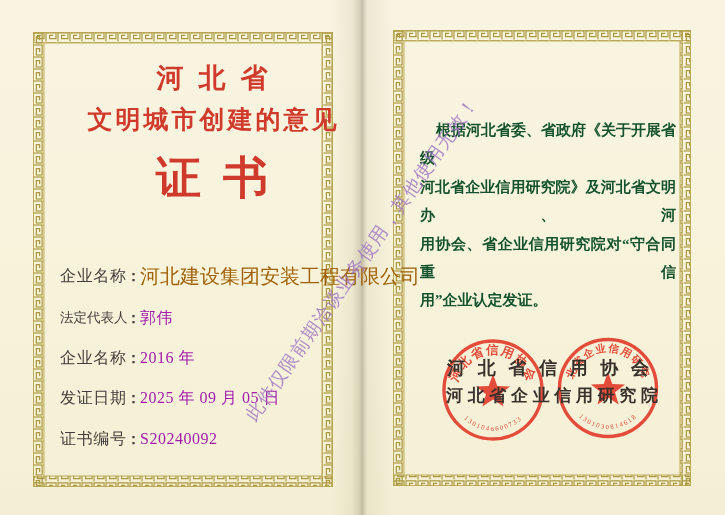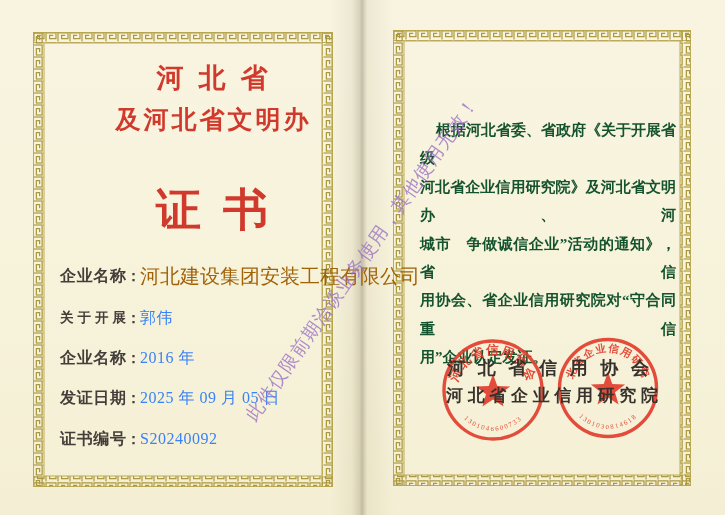--- a/index.html
+++ b/index.html
@@ -18,29 +18,29 @@
       rgba(105,92,60,0.22) 46%,
       rgba(80,70,45,0.30) 50%,
       rgba(140,125,85,0.10) 58%,
       rgba(140,125,85,0) 100%);
   }
   .frame-svg{pointer-events:none;}
   
   .t-red{color:#d03a2c;font-weight:bold;text-align:center;width:358px;left:33px;}
   .title1{top:60px;font-size:27px;letter-spacing:15px;text-indent:15px;}
   .title2{top:103px;font-size:25px;letter-spacing:3px;text-indent:3px;}
-  .title3{top:148px;font-size:45px;letter-spacing:22px;text-indent:22px;margin-top:32px;}
+  .title3{top:148px;font-size:45px;letter-spacing:22px;text-indent:22px;}
   .field{left:60px;height:24px;line-height:24px;white-space:nowrap;}
   .flabel{
-    display:inline-block;width:66px;font-weight:bold;font-size:16px;color:#433e3a;
+    display:inline-block;width:66px;font-weight:normal;font-size:16px;color:#433e3a;
     text-align:justify;text-align-last:justify;vertical-align:bottom;
   }
   .flabel.small{font-size:13.5px;}
   .fcolon{display:inline-block;width:14px;color:#433e3a;font-weight:bold;font-size:15px;vertical-align:bottom;}
-  .fvalue{font-size:16px;color:#3b82f6;letter-spacing:0.5px;vertical-align:bottom;}
+  .fvalue{font-size:16px;color:#a21caf;letter-spacing:0.5px;vertical-align:bottom;}
   .fvalue.long{font-size:20px;letter-spacing:0;color:#a16207;}
   
   .body-text{
     left:420px;top:116px;width:256px;
     font-size:15px;line-height:28.4px;font-weight:bold;color:#14532d;
   }
   .body-line{text-align:justify;text-align-last:justify;}
   .body-line.first{text-indent:16px;}
   .body-line.last{text-align-last:left;}
   .org-line{
@@ -87,43 +87,42 @@
 <svg class="abs frame-svg" style="left:393px;top:30px" width="298" height="456">
   <rect x="0" y="0" width="298" height="11" fill="url(#mh)"></rect>
   <rect x="0" y="445" width="298" height="11" fill="url(#mh)"></rect>
   <rect x="0" y="0" width="11" height="456" fill="url(#mv)"></rect>
   <rect x="287" y="0" width="11" height="456" fill="url(#mv)"></rect>
   <rect x="0.5" y="0.5" width="297" height="455" fill="none" stroke="#b7a54a" stroke-width="0.9"></rect>
   <rect x="11" y="11" width="276" height="434" fill="none" stroke="#b7a54a" stroke-width="0.9"></rect>
 </svg>
 
 <div class="abs t-red title1">河北省</div>
-<div class="abs t-red title2">及河北省文明办</div>
+<div class="abs t-red title2">文明城市创建的意见</div>
 <div class="abs t-red title3">证书</div>
 
 <div class="abs field" style="top:264px">
   <span class="flabel">企业名称</span><span class="fcolon">：</span><span class="fvalue long">河北建设集团安装工程有限公司</span>
 </div>
 <div class="abs field" style="top:306px">
-  <span class="flabel small">关于开展</span><span class="fcolon">：</span><span class="fvalue">郭伟</span>
+  <span class="flabel small">法定代表人</span><span class="fcolon">：</span><span class="fvalue">郭伟</span>
 </div>
 <div class="abs field" style="top:346px">
   <span class="flabel">企业名称</span><span class="fcolon">：</span><span class="fvalue">2016 年</span>
 </div>
 <div class="abs field" style="top:386px">
   <span class="flabel">发证日期</span><span class="fcolon">：</span><span class="fvalue">2025 年 09 月 05 日</span>
 </div>
 <div class="abs field" style="top:427px">
   <span class="flabel">证书编号</span><span class="fcolon">：</span><span class="fvalue">S20240092</span>
 </div>
 
 <div class="abs body-text">
   <div class="body-line first">根据河北省委、省政府《关于开展省级</div>
   <div class="body-line">河北省企业信用研究院》及河北省文明办、河</div>
-  <div class="body-line">城市　争做诚信企业”活动的通知》，省信</div>
   <div class="body-line">用协会、省企业信用研究院对“守合同 重信</div>
   <div class="body-line last">用”企业认定发证。</div>
 </div>
 
 <svg class="abs" style="left:400px;top:298px;z-index:10" width="292" height="184" viewBox="0 0 292 184">
   <defs>
     <path id="arcTop1" d="M59.2,79.7 A36,36 0 0 1 126.8,79.7"></path>
     <path id="arcNum1" d="M54.5,106 A41,41 0 0 0 131.5,106"></path>
     <path id="arcTop2" d="M172.5,83.7 A36,36 0 0 1 243.5,83.7"></path>
     <path id="arcNum2" d="M169.5,104 A41,41 0 0 0 246.5,104"></path>

